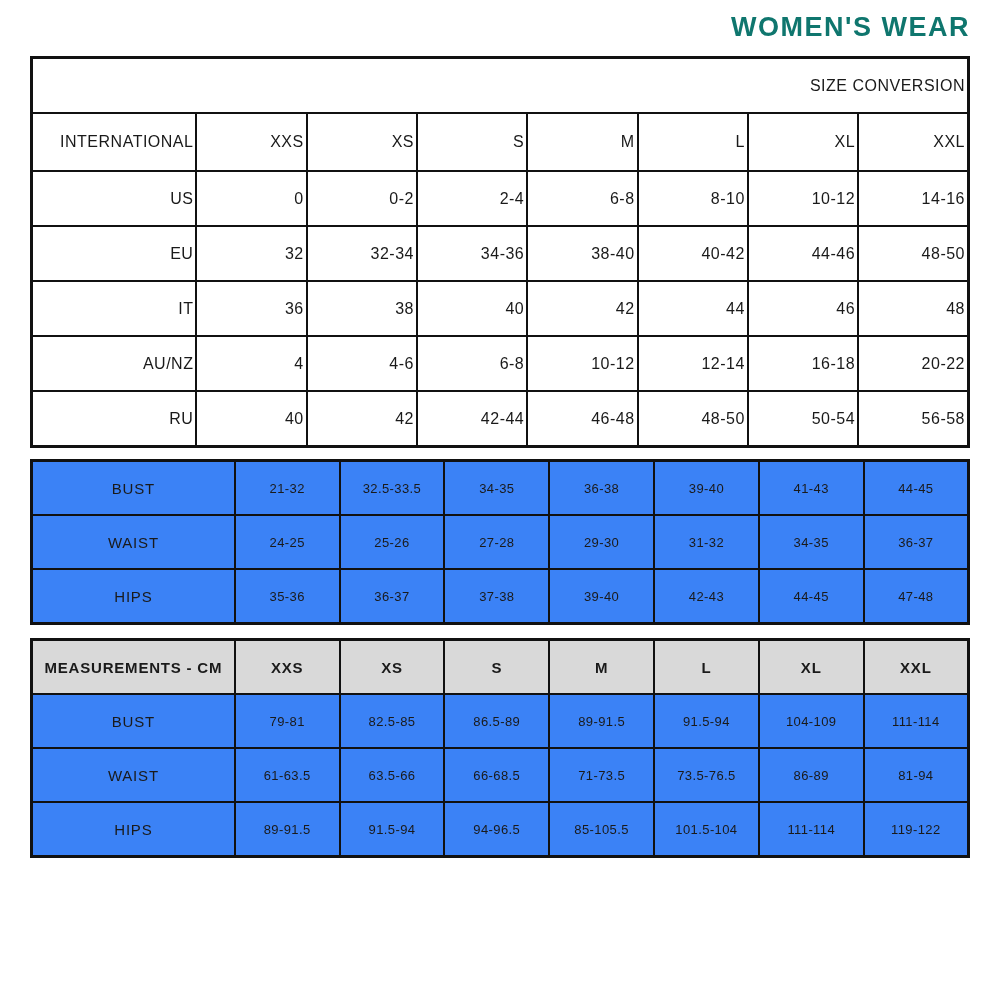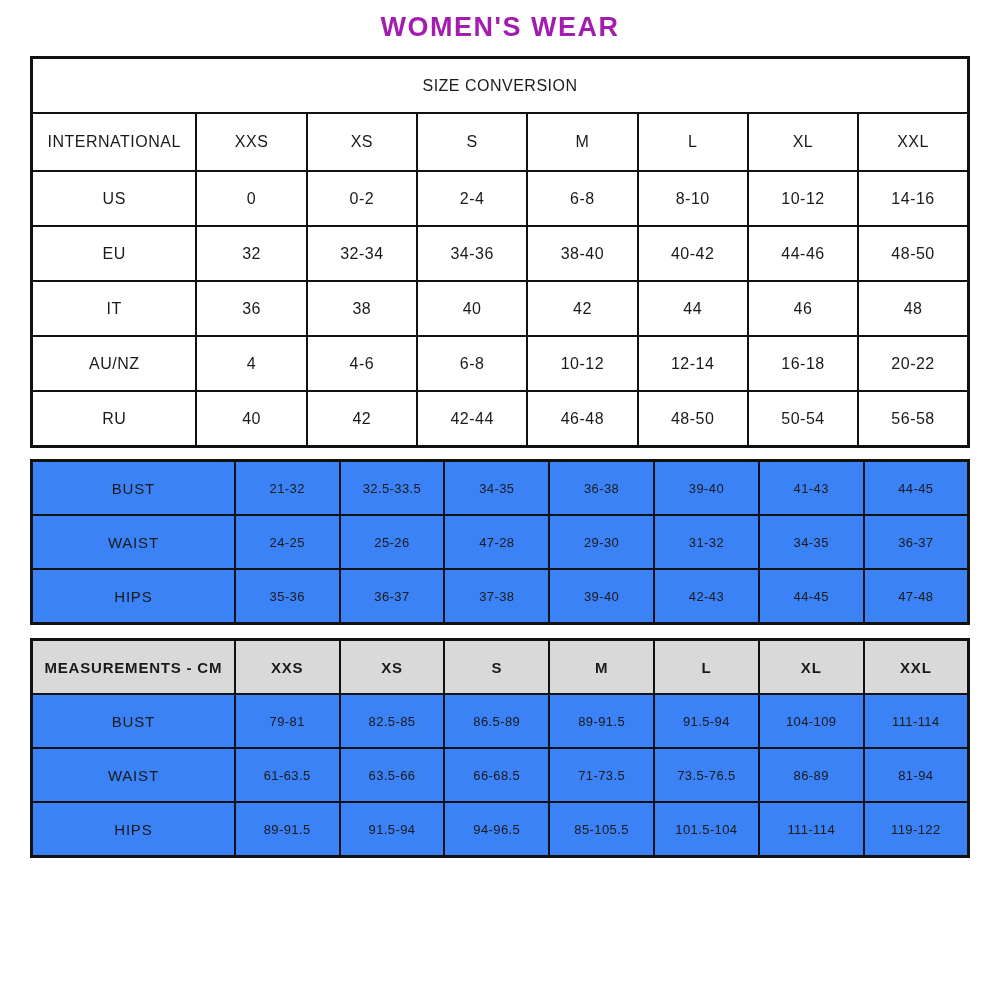--- a/index.html
+++ b/index.html
@@ -10,26 +10,26 @@
     color: #1a1a1a;
   }
   .page {
     width: 1000px;
     height: 1000px;
     box-sizing: border-box;
     padding: 10px 30px 14px 30px;
     background: #ffffff;
   }
   .page-title {
-    text-align: center;
+    text-align: right;
     font-size: 27px;
     font-weight: bold;
     letter-spacing: 1.5px;
     margin: 2px 0 13px 0;
-    color: #a21caf;
+    color: #0f766e;
   }
   table {
     width: 100%;
     border-collapse: collapse;
     table-layout: fixed;
   }
   .tbl {
     border: 3px solid #111111;
   }
   .tbl td, .tbl th {
@@ -48,20 +48,21 @@
     font-size: 16px;
     font-weight: bold;
     letter-spacing: 1px;
   }
   .t-size td {
     height: 53px;
     font-size: 16px;
     font-weight: normal;
     letter-spacing: 0.5px;
     background: #ffffff;
+    text-align: right;
   }
   .t-size tr.cols-row td {
     height: 56px;
   }
   
   .t-meas th {
     background: #d9d9d9;
     height: 52px;
     font-size: 15px;
     font-weight: bold;
@@ -187,21 +188,21 @@
           <td>34-35</td>
           <td>36-38</td>
           <td>39-40</td>
           <td>41-43</td>
           <td>44-45</td>
         </tr>
         <tr>
           <td class="row-label">WAIST</td>
           <td>24-25</td>
           <td>25-26</td>
-          <td>47-28</td>
+          <td>27-28</td>
           <td>29-30</td>
           <td>31-32</td>
           <td>34-35</td>
           <td>36-37</td>
         </tr>
         <tr>
           <td class="row-label">HIPS</td>
           <td>35-36</td>
           <td>36-37</td>
           <td>37-38</td>

